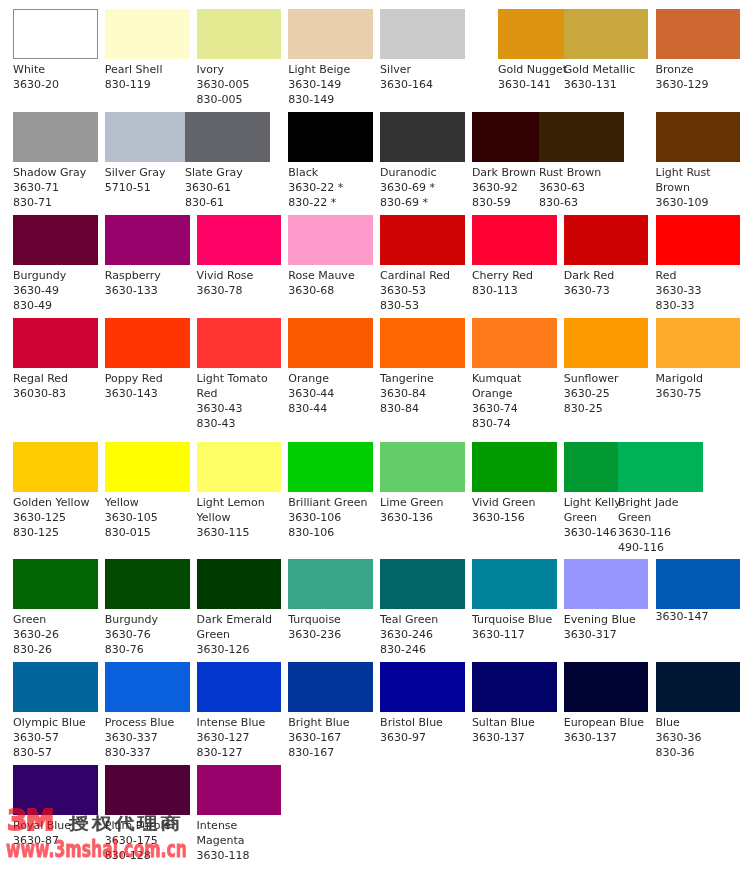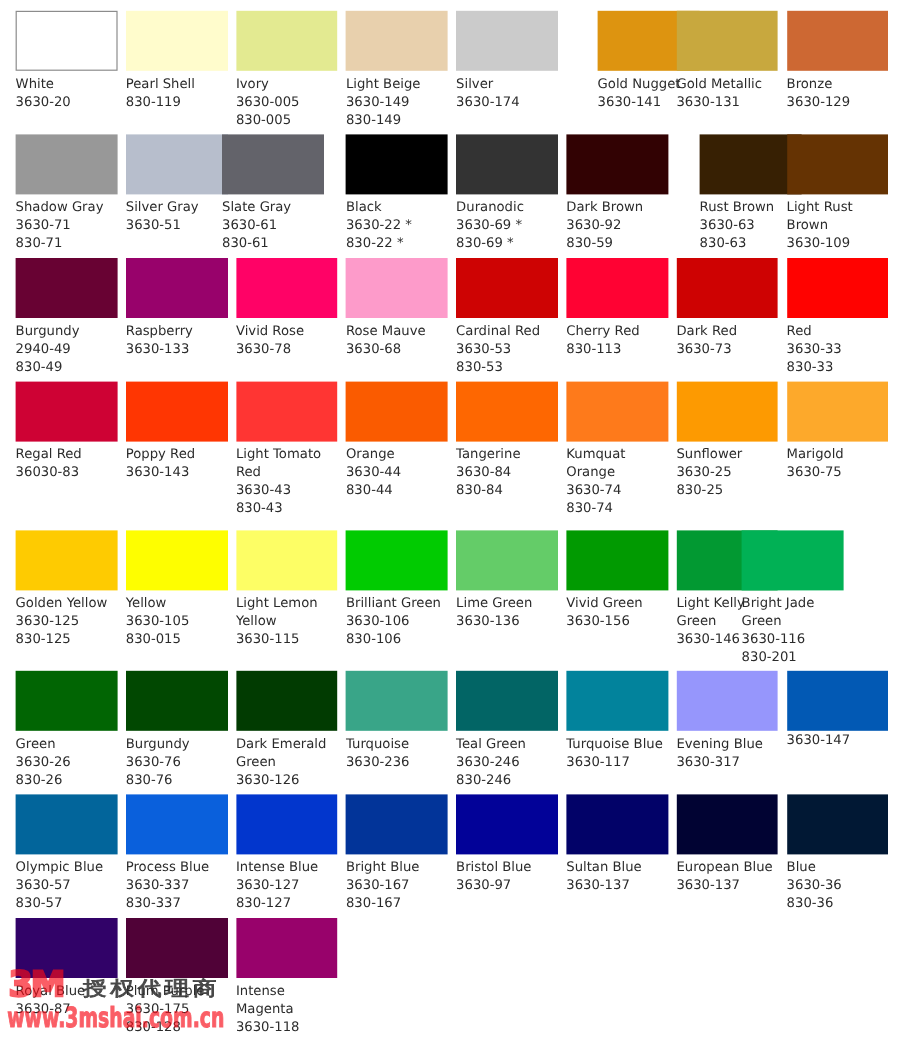--- a/index.html
+++ b/index.html
@@ -57,21 +57,21 @@
     </div>
     <div class="cell" style="left:288.3px">
       <div class="chip" style="background-color: rgb(232, 208, 173);"></div>
       <div class="label">Light Beige</div>
       <div class="code">3630-149</div>
       <div class="code">830-149</div>
     </div>
     <div class="cell" style="left:380.1px">
       <div class="chip" style="background-color: rgb(203, 203, 203);"></div>
       <div class="label">Silver</div>
-      <div class="code">3630-174</div>
+      <div class="code">3630-164</div>
     </div>
     <div class="cell" style="left:498px">
       <div class="chip" style="background-color: rgb(221, 148, 16);"></div>
       <div class="label">Gold Nugget</div>
       <div class="code">3630-141</div>
     </div>
     <div class="cell" style="left:563.7px">
       <div class="chip" style="background-color: rgb(200, 168, 62);"></div>
       <div class="label">Gold Metallic</div>
       <div class="code">3630-131</div>
@@ -85,21 +85,21 @@
   <div class="row" style="top:112.2px">
     <div class="cell" style="left:13.0px">
       <div class="chip" style="background-color: rgb(152, 152, 152);"></div>
       <div class="label">Shadow Gray</div>
       <div class="code">3630-71</div>
       <div class="code">830-71</div>
     </div>
     <div class="cell" style="left:104.8px">
       <div class="chip" style="background-color: rgb(183, 190, 204);"></div>
       <div class="label">Silver Gray</div>
-      <div class="code">3630-51</div>
+      <div class="code">5710-51</div>
     </div>
     <div class="cell" style="left:185px">
       <div class="chip" style="background-color: rgb(99, 99, 106);"></div>
       <div class="label">Slate Gray</div>
       <div class="code">3630-61</div>
       <div class="code">830-61</div>
     </div>
     <div class="cell" style="left:288.3px">
       <div class="chip" style="background-color: rgb(0, 0, 0);"></div>
       <div class="label">Black</div>
@@ -111,37 +111,37 @@
       <div class="label">Duranodic</div>
       <div class="code">3630-69 *</div>
       <div class="code">830-69 *</div>
     </div>
     <div class="cell" style="left:471.9px">
       <div class="chip" style="background-color: rgb(50, 2, 3);"></div>
       <div class="label">Dark Brown</div>
       <div class="code">3630-92</div>
       <div class="code">830-59</div>
     </div>
-    <div class="cell" style="left:583px">
+    <div class="cell" style="left:539px">
       <div class="chip" style="background-color: rgb(55, 32, 3);"></div>
       <div class="label">Rust Brown</div>
       <div class="code">3630-63</div>
       <div class="code">830-63</div>
     </div>
     <div class="cell" style="left:655.5px">
       <div class="chip" style="background-color: rgb(101, 51, 3);"></div>
       <div class="label">Light Rust Brown</div>
       <div class="code">3630-109</div>
     </div>
   </div>
   <div class="row" style="top:215.4px">
     <div class="cell" style="left:13.0px">
       <div class="chip" style="background-color: rgb(104, 2, 51);"></div>
       <div class="label">Burgundy</div>
-      <div class="code">2940-49</div>
+      <div class="code">3630-49</div>
       <div class="code">830-49</div>
     </div>
     <div class="cell" style="left:104.8px">
       <div class="chip" style="background-color: rgb(152, 2, 107);"></div>
       <div class="label">Raspberry</div>
       <div class="code">3630-133</div>
     </div>
     <div class="cell" style="left:196.6px">
       <div class="chip" style="background-color: rgb(255, 2, 102);"></div>
       <div class="label">Vivid Rose</div>
@@ -258,21 +258,21 @@
     </div>
     <div class="cell" style="left:563.7px">
       <div class="chip" style="background-color: rgb(2, 153, 50);"></div>
       <div class="label">Light Kelly Green</div>
       <div class="code">3630-146</div>
     </div>
     <div class="cell" style="left:618px">
       <div class="chip" style="background-color: rgb(1, 177, 85);"></div>
       <div class="label">Bright Jade Green</div>
       <div class="code">3630-116</div>
-      <div class="code">830-201</div>
+      <div class="code">490-116</div>
     </div>
   </div>
   <div class="row" style="top:559.4px">
     <div class="cell" style="left:13.0px">
       <div class="chip" style="background-color: rgb(1, 101, 3);"></div>
       <div class="label">Green</div>
       <div class="code">3630-26</div>
       <div class="code">830-26</div>
     </div>
     <div class="cell" style="left:104.8px">

